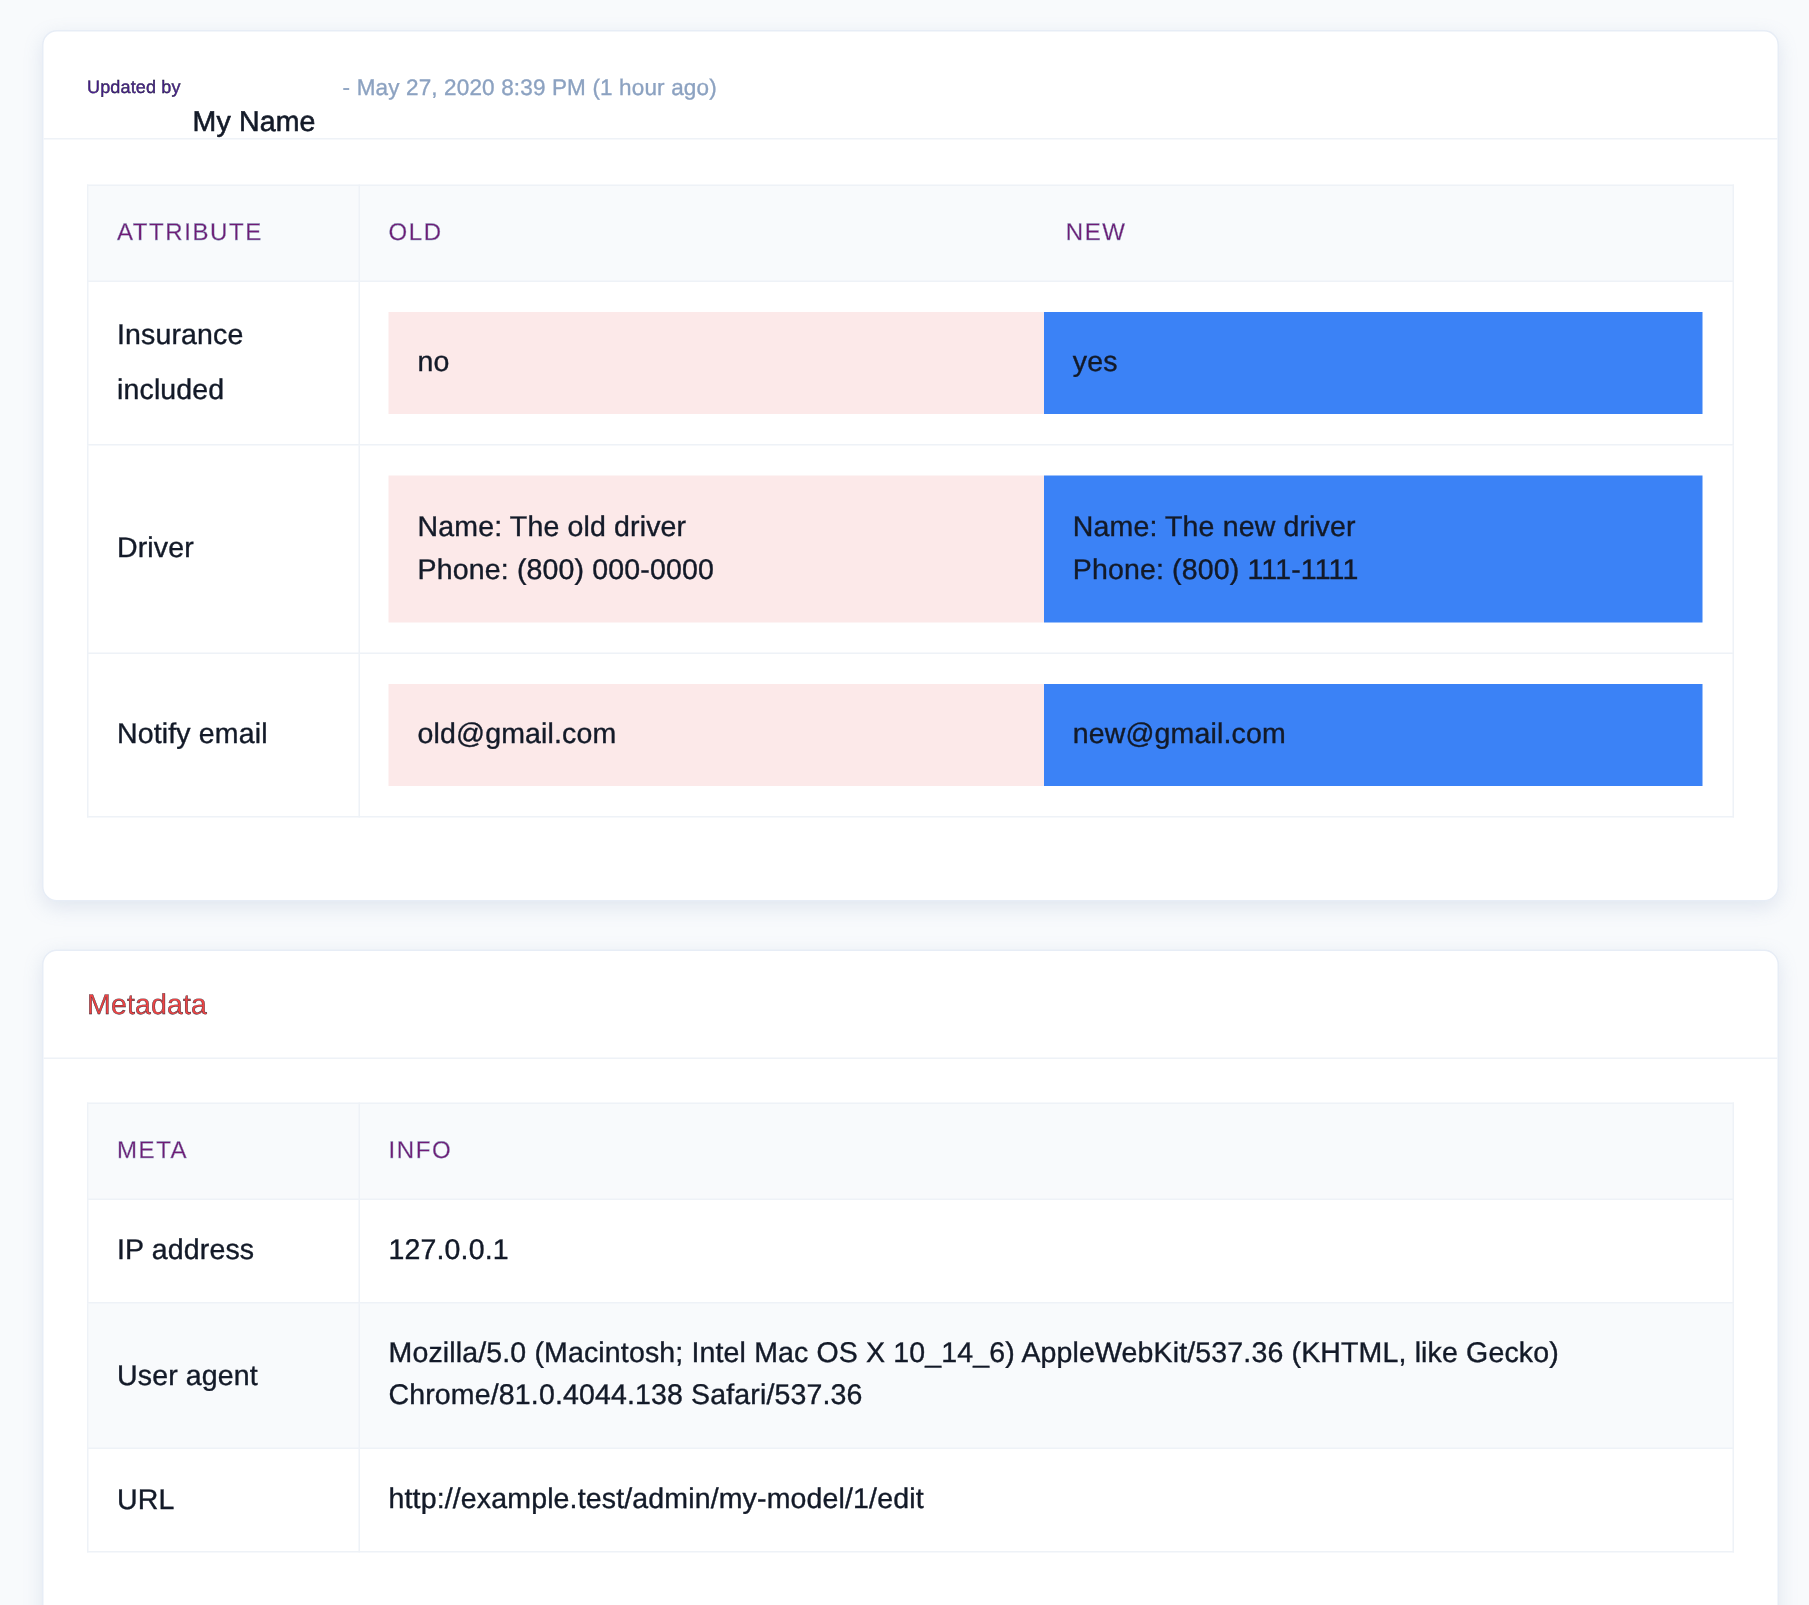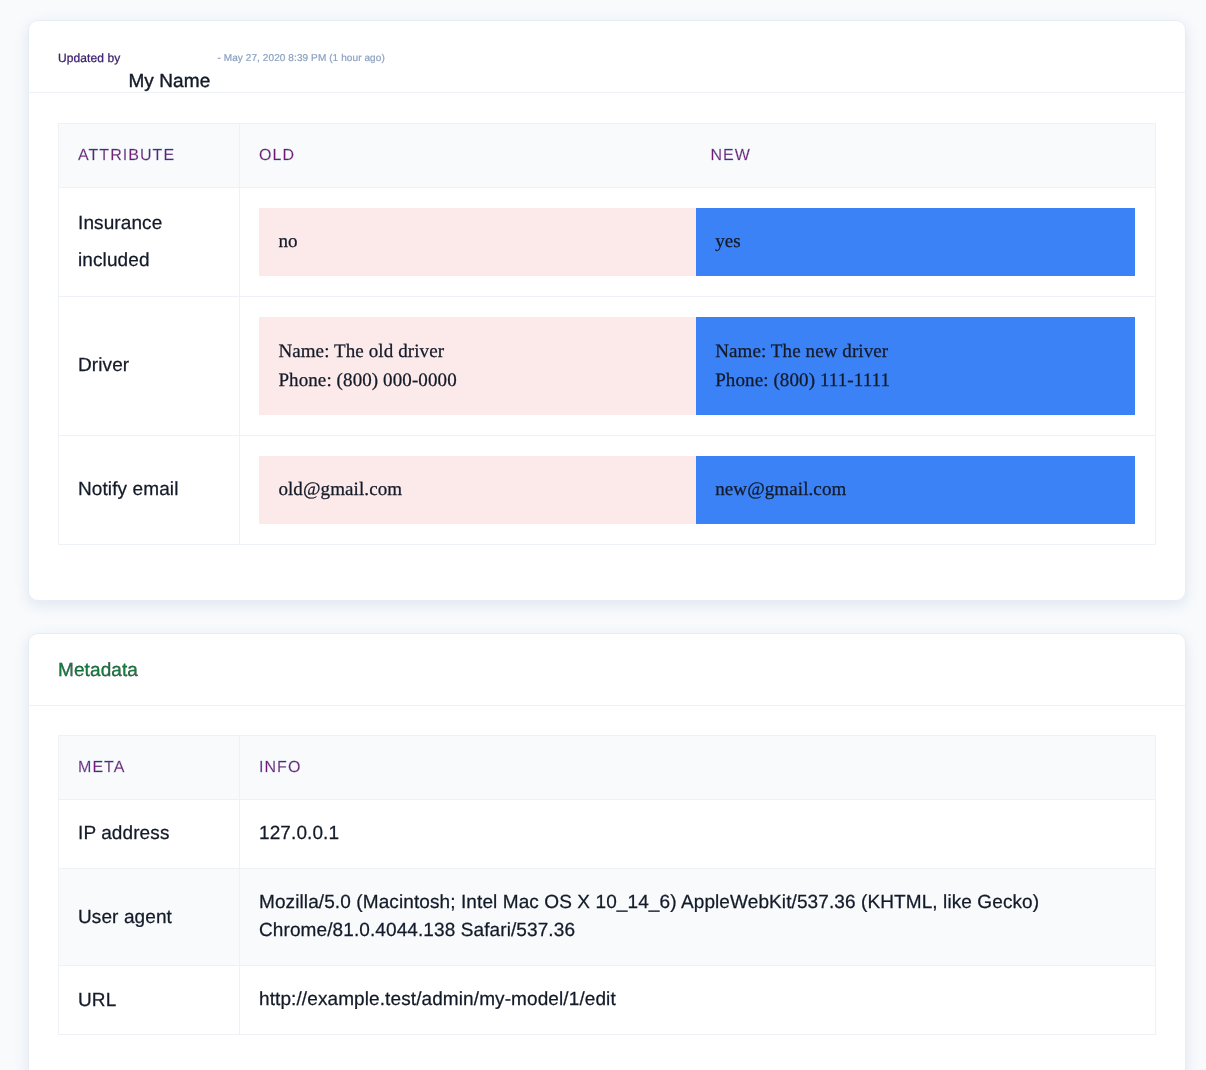--- a/index.html
+++ b/index.html
@@ -27,22 +27,22 @@
 
   .card-head {
     position: relative;
     height: 72px;
     border-bottom: 1px solid #eef2f7;
   }
   .head-row { position: absolute; left: 29px; top: 1.3px; height: 72px; display: flex; align-items: center; white-space: nowrap; }
 
   .head-title { font-size: 12px; color: #4c1d95; -webkit-text-stroke: 0.25px #131a28; letter-spacing: 0.1px; }
   .head-user  { font-size: 19px; color: #131a28; -webkit-text-stroke: 0.40px #131a28; margin-left: 8px; letter-spacing: 0.1px; margin-top: 48px; }
-  .head-date  { font-size: 10px; color: #8ca2c1; -webkit-text-stroke: 0.22px #8ca2c1; margin-left: 7px; letter-spacing: 0.1px; }
-  .meta-title { font-size: 19px; color: #15803d; -webkit-text-stroke: 0.25px #131a28; letter-spacing: 0.1px; }
+  .head-date  { font-size: 15px; color: #8ca2c1; -webkit-text-stroke: 0.22px #8ca2c1; margin-left: 18px; letter-spacing: 0.1px; }
+  .meta-title { font-size: 19px; color: #ef4444; -webkit-text-stroke: 0.25px #131a28; letter-spacing: 0.1px; }
 
   table.tbl {
     position: absolute;
     left: 29px; width: 1098px;
     border-collapse: collapse;
     table-layout: fixed;
   }
   .tbl th, .tbl td { border: 1px solid #eef2f7; }
 
   .tbl thead th {
@@ -62,21 +62,21 @@
     font-size: 19px;
     color: #131a28;
     -webkit-text-stroke: 0.25px #131a28;
     background: #ffffff;
     letter-spacing: 0.1px;
   }
   .attr-cell { padding-left: 19px; line-height: 37px; }
   .diff-cell { padding: 20.1px 20.1px 20.1px 19.4px; }
 
   .diffwrap { display: flex; width: 100%; }
-  .diff-old, .diff-new { padding: 19.3px 19px; line-height: 29.4px; font-family: Liberation Serif, serif; }
+  .diff-old, .diff-new { padding: 19.3px 19px; line-height: 29.4px; }
   .diff-old { flex: 0 0 436.8px; }
   .diff-new { flex: 1 1 auto; }
   .diff-old { background: #fce9e9; }
   .diff-new { background: #3b82f6; }
 
   .meta-info  { padding: 19.9px 19px; line-height: 28.2px; }
   .tbl tbody tr.row-alt td { background: #f8fafc; }
 </style>
 </head>
 <body>

